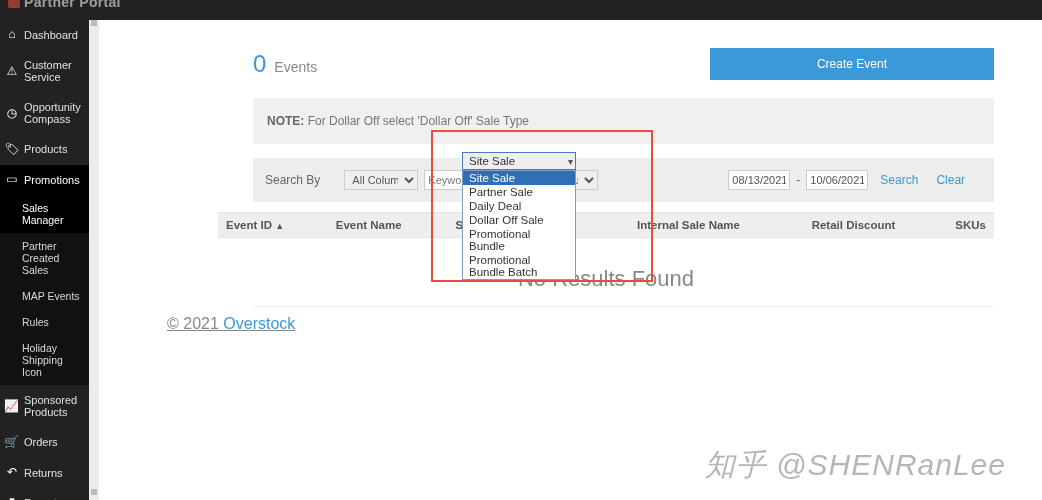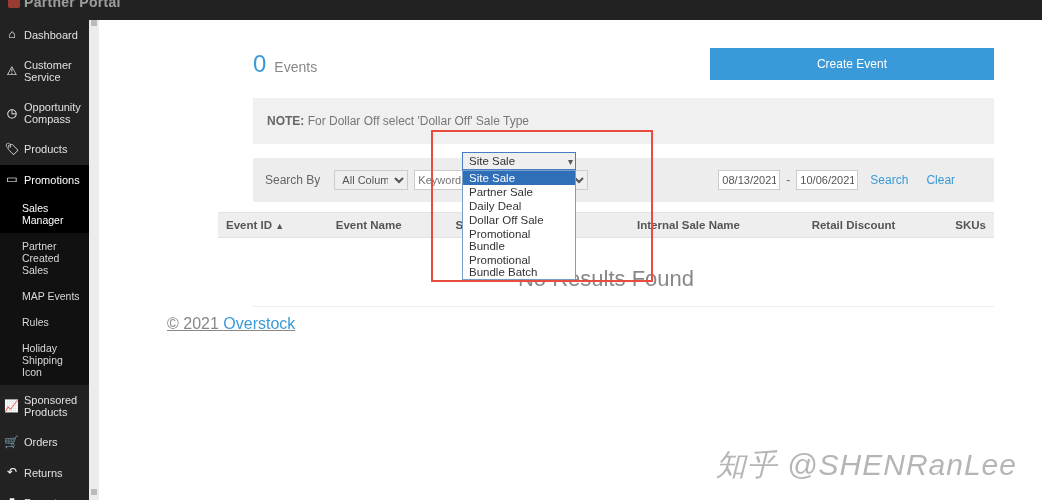--- a/index.html
+++ b/index.html
@@ -38,21 +38,21 @@
   .page-title { font-size:28px; font-weight:300; color:#555; display:flex; align-items:baseline; gap:8px;}
   .count { color:#3a9ad9; font-size:24px; font-weight:400; }
   .sub-count { color:#888; font-size:14px; font-weight:400; }
 
   .btn-create { background:#3a9ad9; color:#fff; border:none; padding:9px 107px; font-size:12px; border-radius:0; cursor:pointer; }
 
   .note-box { margin:6px 48px 14px 154px; background:#f0f0f0; color:#777; padding:16px 14px; font-size:12px; }
   .note-box b { color:#666; }
 
   .search-bar { margin:0 48px 0 154px; background:#ededed; padding:12px 12px; display:flex; align-items:center; gap:6px; font-size:12px; color:#666; }
-  .search-bar label { margin-right:8px; }
+  .search-bar label { margin-right:18px; }
   .ctrl { height:20px; border:1px solid #ccc; background:#efefef; font-size:11px; padding:1px 3px; color:#555; }
   select.ctrl { background:#efefef; }
   input.ctrl { background:#fff; }
   .kw { width:100px; }
   .date { width:62px; }
   .link { color:#3a9ad9; cursor:pointer; font-size:12px; background:none; border:none; padding:0 6px; }
 
   .table-wrap { margin:10px 48px 0 119px; }
   .thead { display:flex; background:#eee; border-top:1px solid #e3e3e3; border-bottom:1px solid #e3e3e3; padding:6px 4px; font-size:11.5px; color:#555; font-weight:600; }
   .th { padding:0 4px; }
@@ -75,21 +75,21 @@
   .dd-open { position:absolute; border:1px solid #7a9ecb; background:#fff; font-size:11.5px; color:#333; z-index:5; }
   .dd-sel { position:absolute; border:1px solid #4a7dbf; background:#efefef; font-size:11.5px; color:#333; z-index:5; display:flex; align-items:center; justify-content:space-between; padding:1px 2px 1px 6px; }
   .dd-sel .chev { font-size:10px; color:#555; }
   .dd-open .opt { padding:1px 6px; cursor:pointer; }
   .dd-open .opt.hi { background:#2f6fb7; color:#fff; }
 
   
   .red-box { position:absolute; border:2px solid #e74c3c; z-index:4; pointer-events:none; }
 
   
-  .wm { position:absolute; right:25px; bottom:14px; font-size:30px; color:rgba(120,120,120,.55); font-style:italic; font-family: "PingFang SC","Microsoft YaHei",sans-serif; letter-spacing:1px; pointer-events:none; }
+  .wm { position:absolute; right:36px; bottom:14px; font-size:30px; color:rgba(120,120,120,.55); font-style:italic; font-family: "PingFang SC","Microsoft YaHei",sans-serif; letter-spacing:1px; pointer-events:none; }
 </style>
 </head>
 <body>
 
 <div class="topbar">
   <div class="brand">
     <span class="brand-logo"></span>
     <span>Partner Portal</span>
   </div>
 </div>

